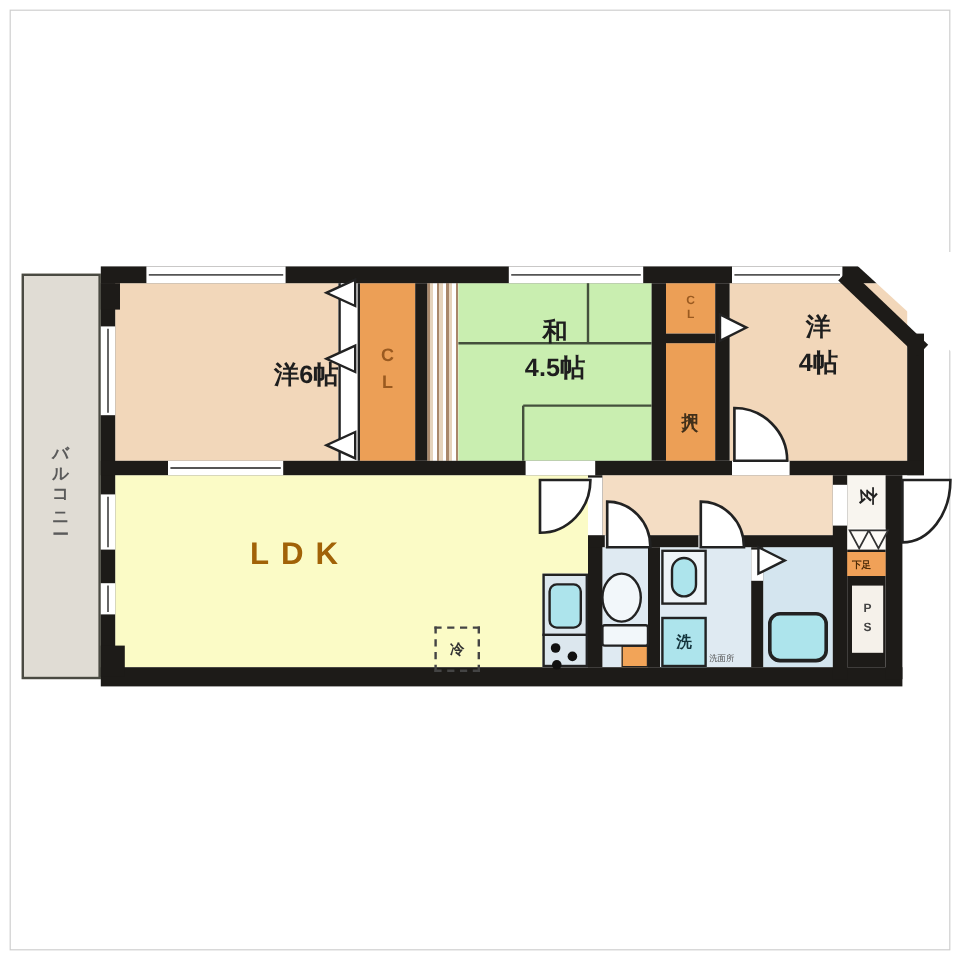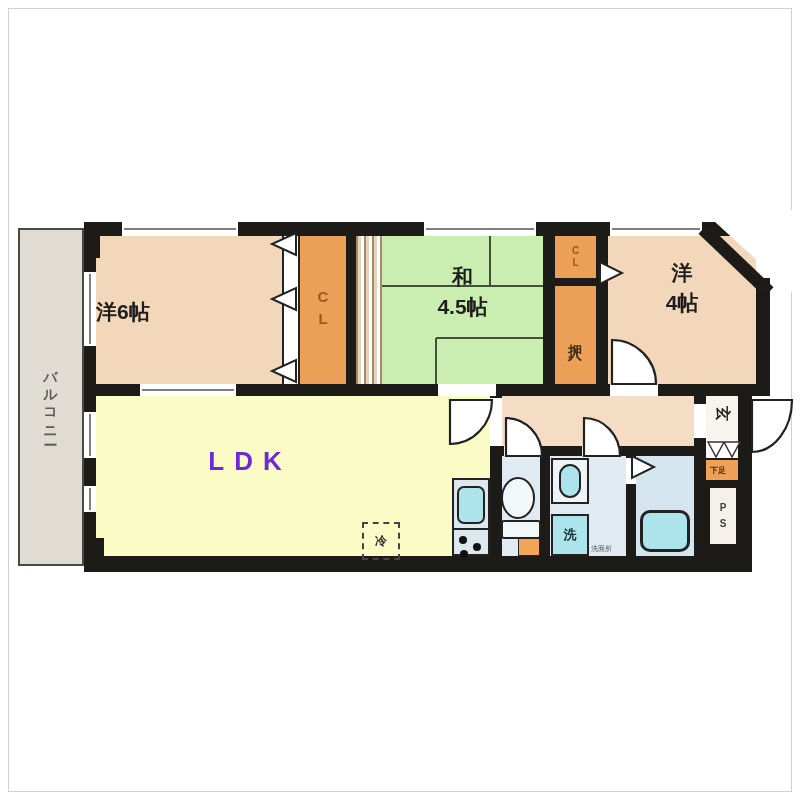--- a/index.html
+++ b/index.html
@@ -135,35 +135,35 @@
     <g fill="#111">
       <circle cx="463" cy="540" r="4"></circle>
       <circle cx="477" cy="547" r="4"></circle>
       <circle cx="464" cy="554" r="4"></circle>
     </g>
   </svg>
 
   <div class="label center" style="left:18px;top:320px;width:66px;height:160px;">
     <span class="vtext" style="font-size:14px;font-weight:600;color:#5a5a5a;letter-spacing:3px;">バルコニー</span>
   </div>
-  <div class="label" style="left:96px;top:298px;width:186px;text-align:left;font-size:21px;color:#1e1e1e;">洋6帖</div>
+  <div class="label" style="left:96px;top:298px;width:186px;text-align:right;font-size:21px;color:#1e1e1e;">洋6帖</div>
   <div class="label center" style="left:300px;top:260px;width:46px;height:100px;">
     <span class="vtext" style="font-size:15px;font-weight:700;color:#9a5a20;letter-spacing:5px;">CL</span>
   </div>
   <div class="label" style="left:382px;top:262px;width:161px;text-align:center;font-size:21px;line-height:1.45;color:#1e1e1e;">和
 4.5帖</div>
   <div class="label center" style="left:555px;top:236px;width:41px;height:42px;">
     <span class="vtext" style="font-size:10px;font-weight:700;color:#9a5a20;letter-spacing:1px;">CL</span>
   </div>
   <div class="label center" style="left:555px;top:290px;width:41px;height:90px;">
     <span class="vtext" style="font-size:14px;font-weight:700;color:#42301a;letter-spacing:2px;">押入</span>
   </div>
   <div class="label" style="left:608px;top:258px;width:148px;text-align:center;font-size:21px;line-height:1.45;color:#1e1e1e;">洋
 4帖</div>
-  <div class="label" style="left:110px;top:446px;width:280px;text-align:center;font-size:26px;letter-spacing:10px;color:#6d28d9;">LDK</div>
+  <div class="label" style="left:110px;top:446px;width:280px;text-align:center;font-size:26px;letter-spacing:10px;color:#a16207;">LDK</div>
   <div class="label center" style="left:706px;top:398px;width:32px;height:30px;">
     <span style="font-size:15px;font-weight:700;color:#222;display:inline-block;transform:rotate(90deg);">玄</span>
   </div>
   <div class="label center" style="left:706px;top:460px;width:24px;height:20px;font-size:8px;color:#4a2a08;">下足</div>
   <div class="label center" style="left:710px;top:490px;width:26px;height:52px;font-size:10px;line-height:1.6;color:#444;">P
 S</div>
   <div class="label center" style="left:551px;top:514px;width:38px;height:42px;font-size:13px;color:#13343c;">洗</div>
   <div class="label" style="left:591px;top:544px;width:36px;font-size:7px;font-weight:400;color:#555;">洗面所</div>
   <div class="label center" style="left:362px;top:522px;width:38px;height:38px;font-size:12px;color:#333;">冷</div>
 </div>

